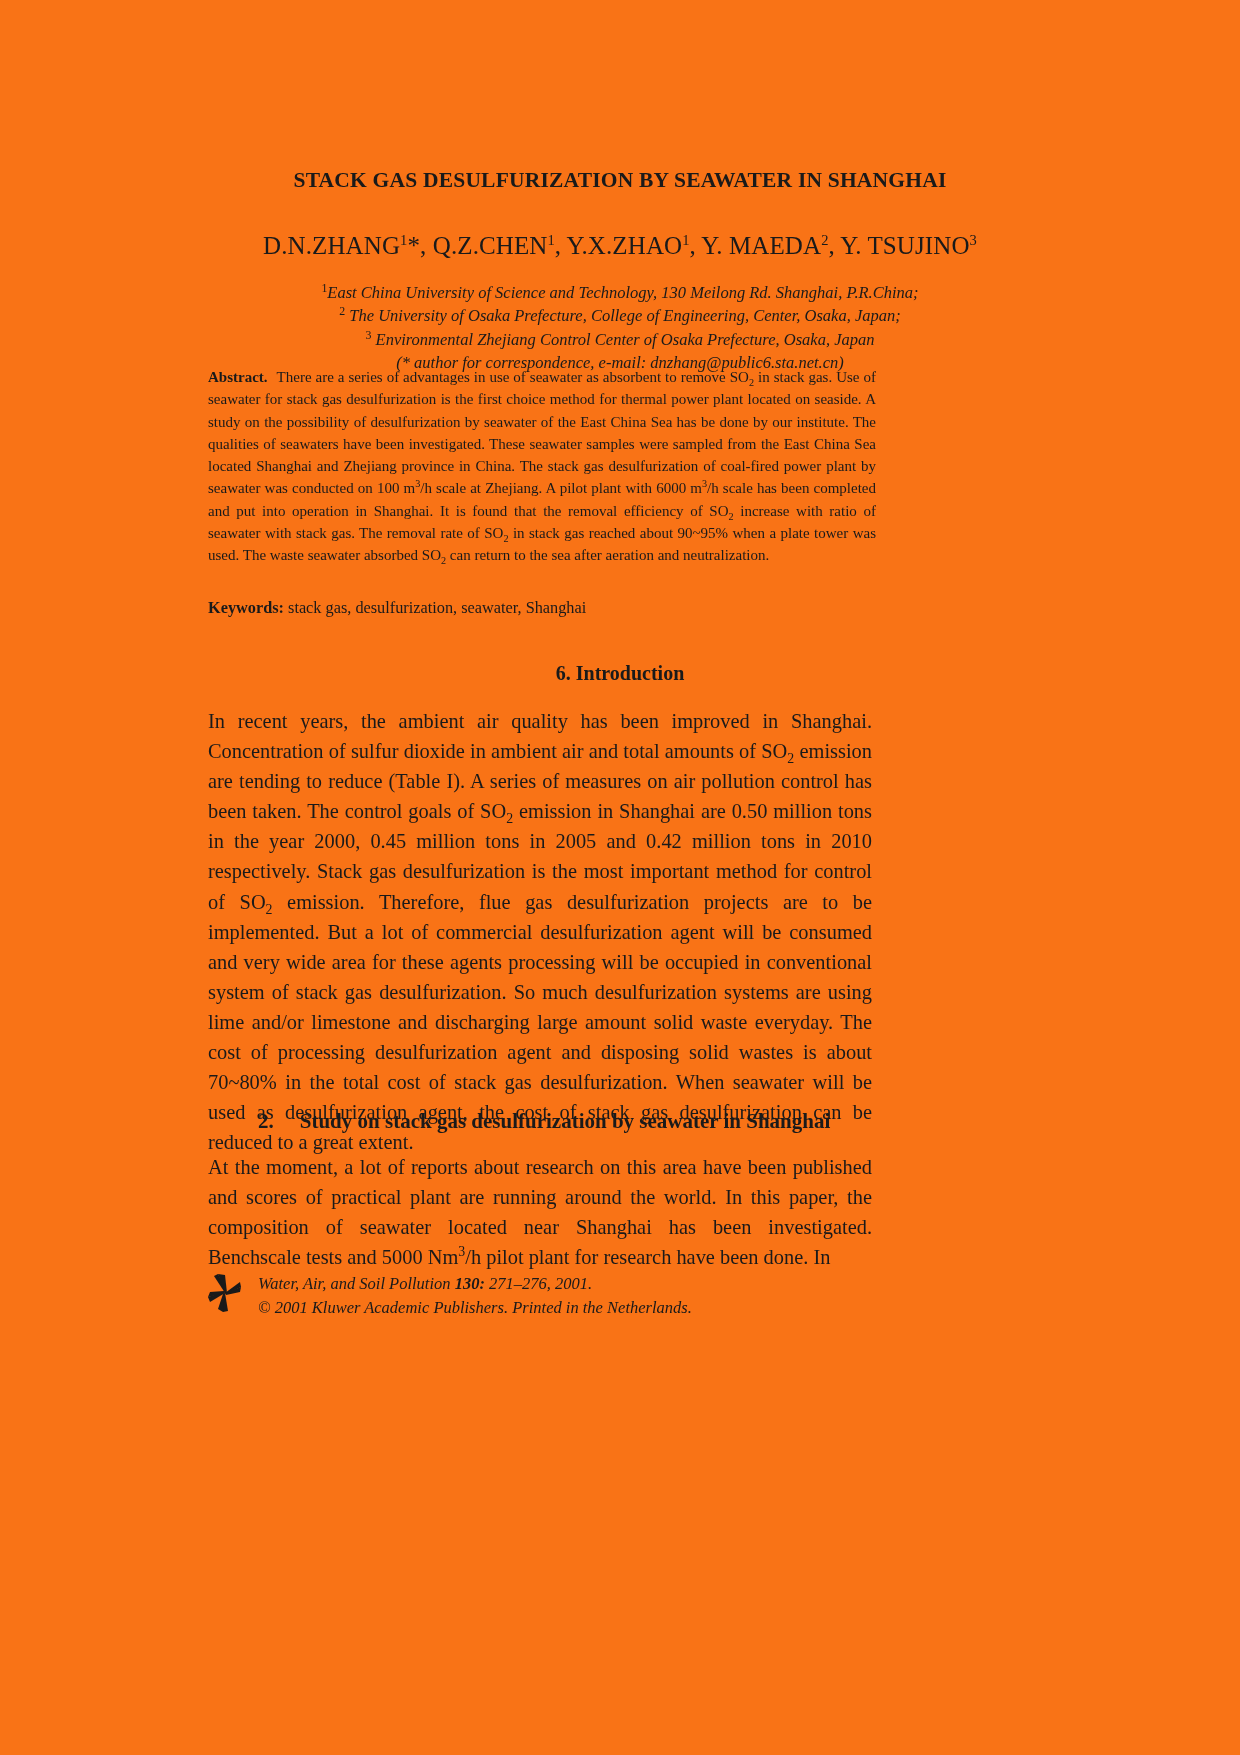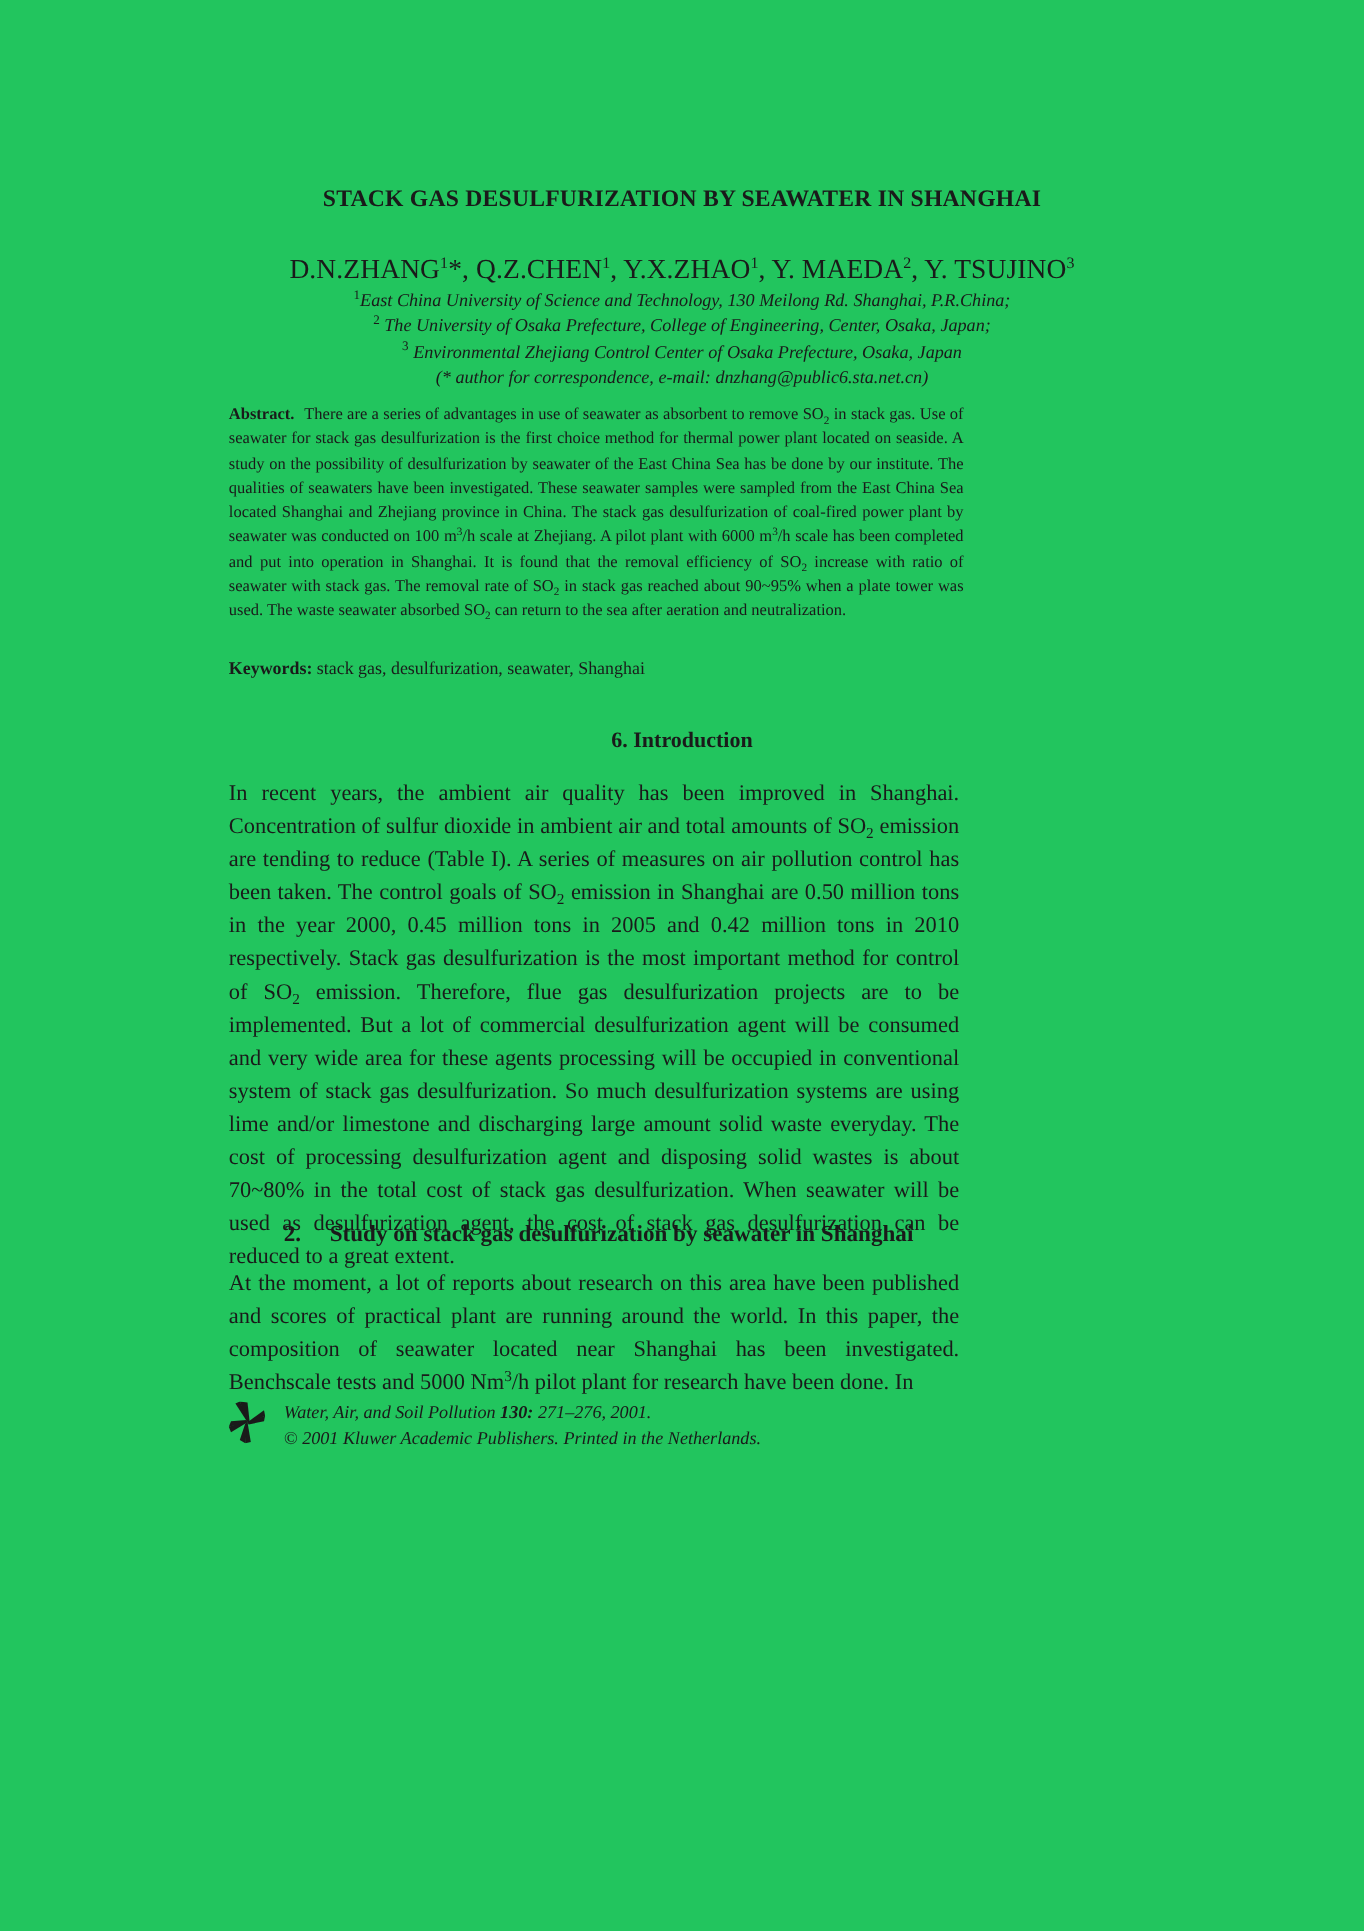--- a/index.html
+++ b/index.html
@@ -14,21 +14,21 @@
     position: relative;
     font-family: "Liberation Serif", "DejaVu Serif", serif;
     color: #1a1a1a;
     overflow: hidden;
   }
   .page {
     position: absolute;
     left: 0; top: 0;
     width: 1240px;
     height: 1755px;
-    background: #22c55e;
+    background: #f97316;
   }
   
   .title-block {
     position: absolute;
     left: 200px;
     top: 168px;
     width: 840px;
     text-align: center;
   }
   .paper-title {
@@ -44,21 +44,21 @@
     line-height: 1.25;
     letter-spacing: 0.1px;
     font-family: Liberation Serif, serif;
   }
   .authors sup {
     font-size: 0.58em;
     vertical-align: super;
     line-height: 0;
   }
   .affils {
-    margin-top: 0;
+    margin-top: 20px;
     font-style: italic;
     font-size: 16.5px;
     line-height: 1.42;
   }
   .affils .aff-line { display: block; }
   .affils sup {
     font-size: 0.72em;
     vertical-align: super;
     line-height: 0;
     font-style: normal;

